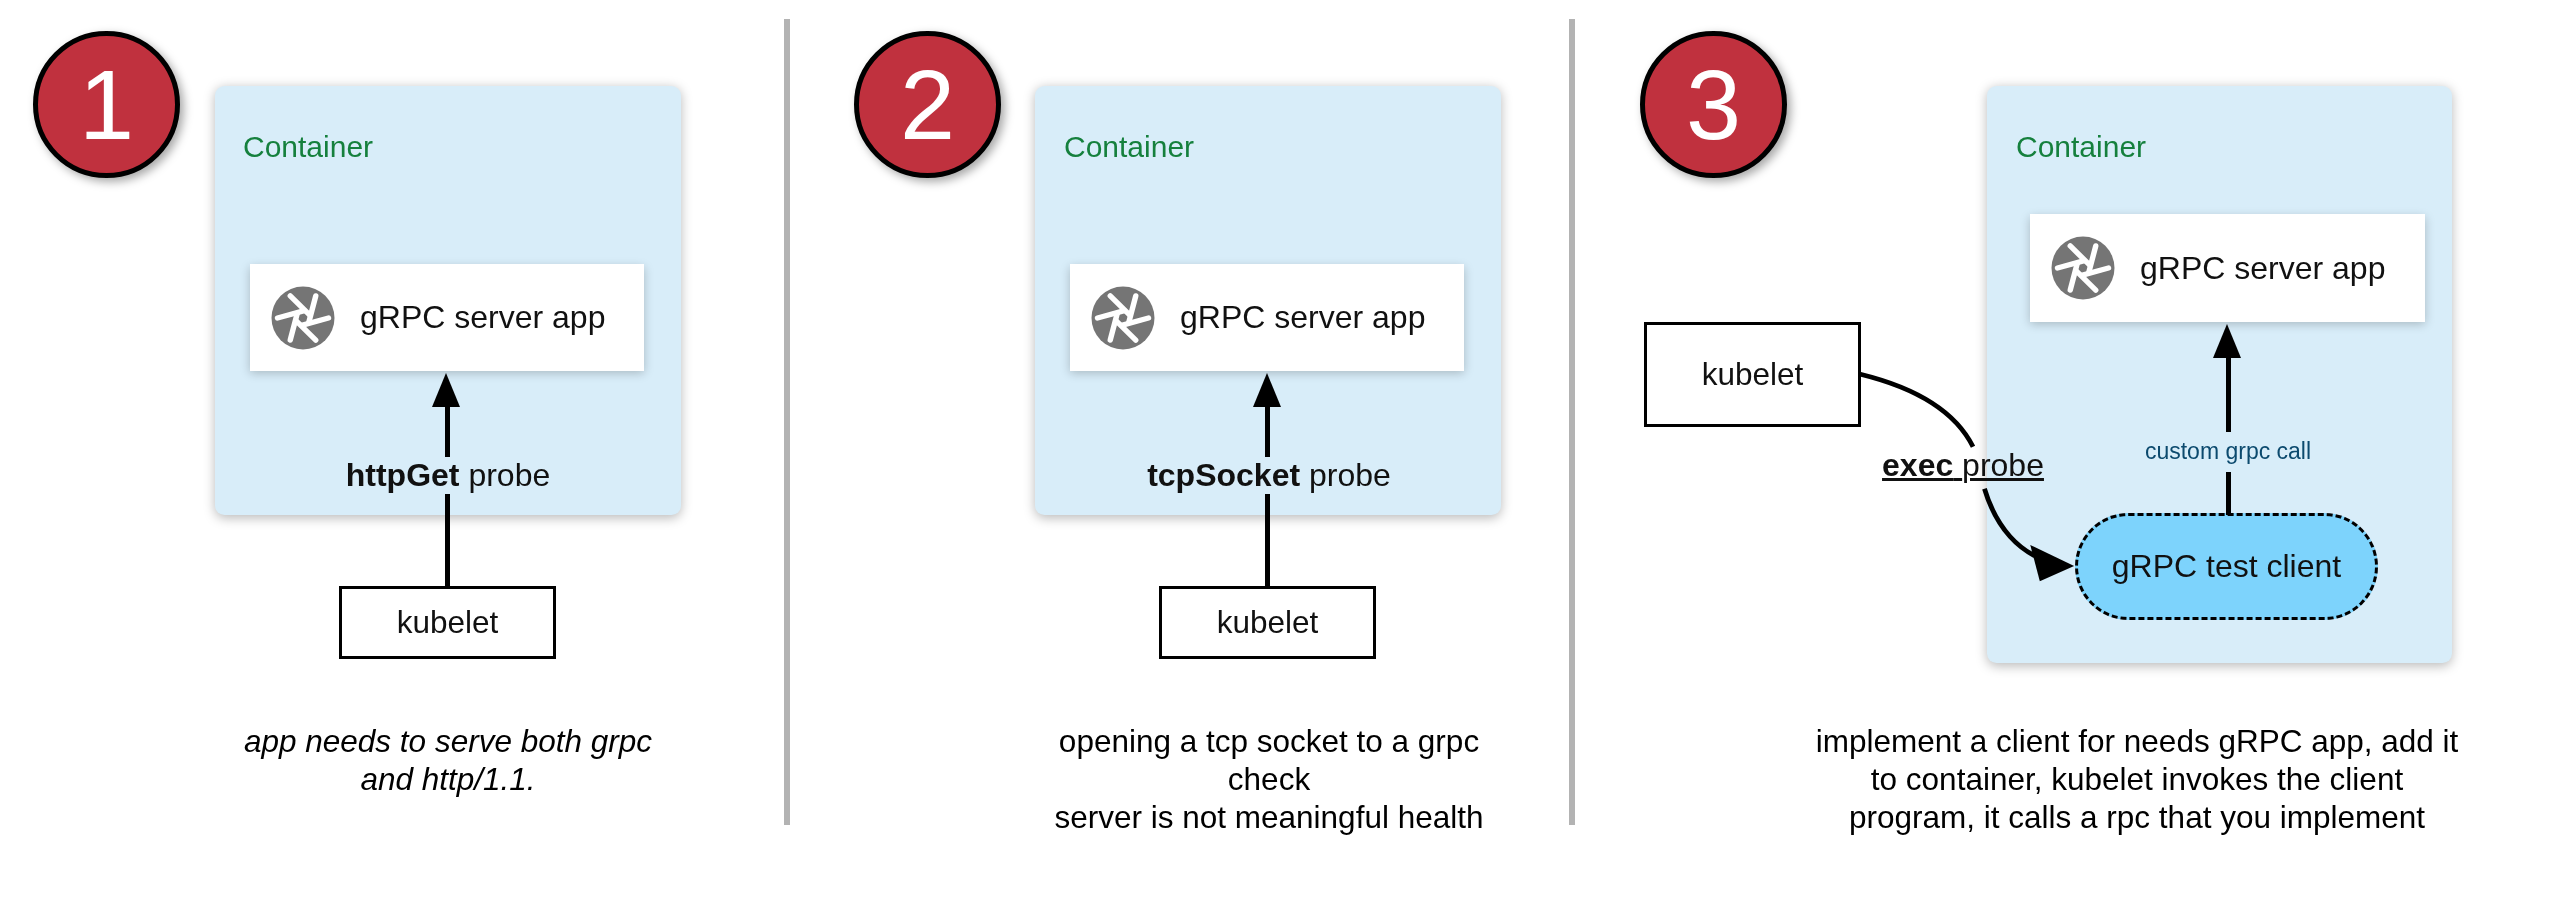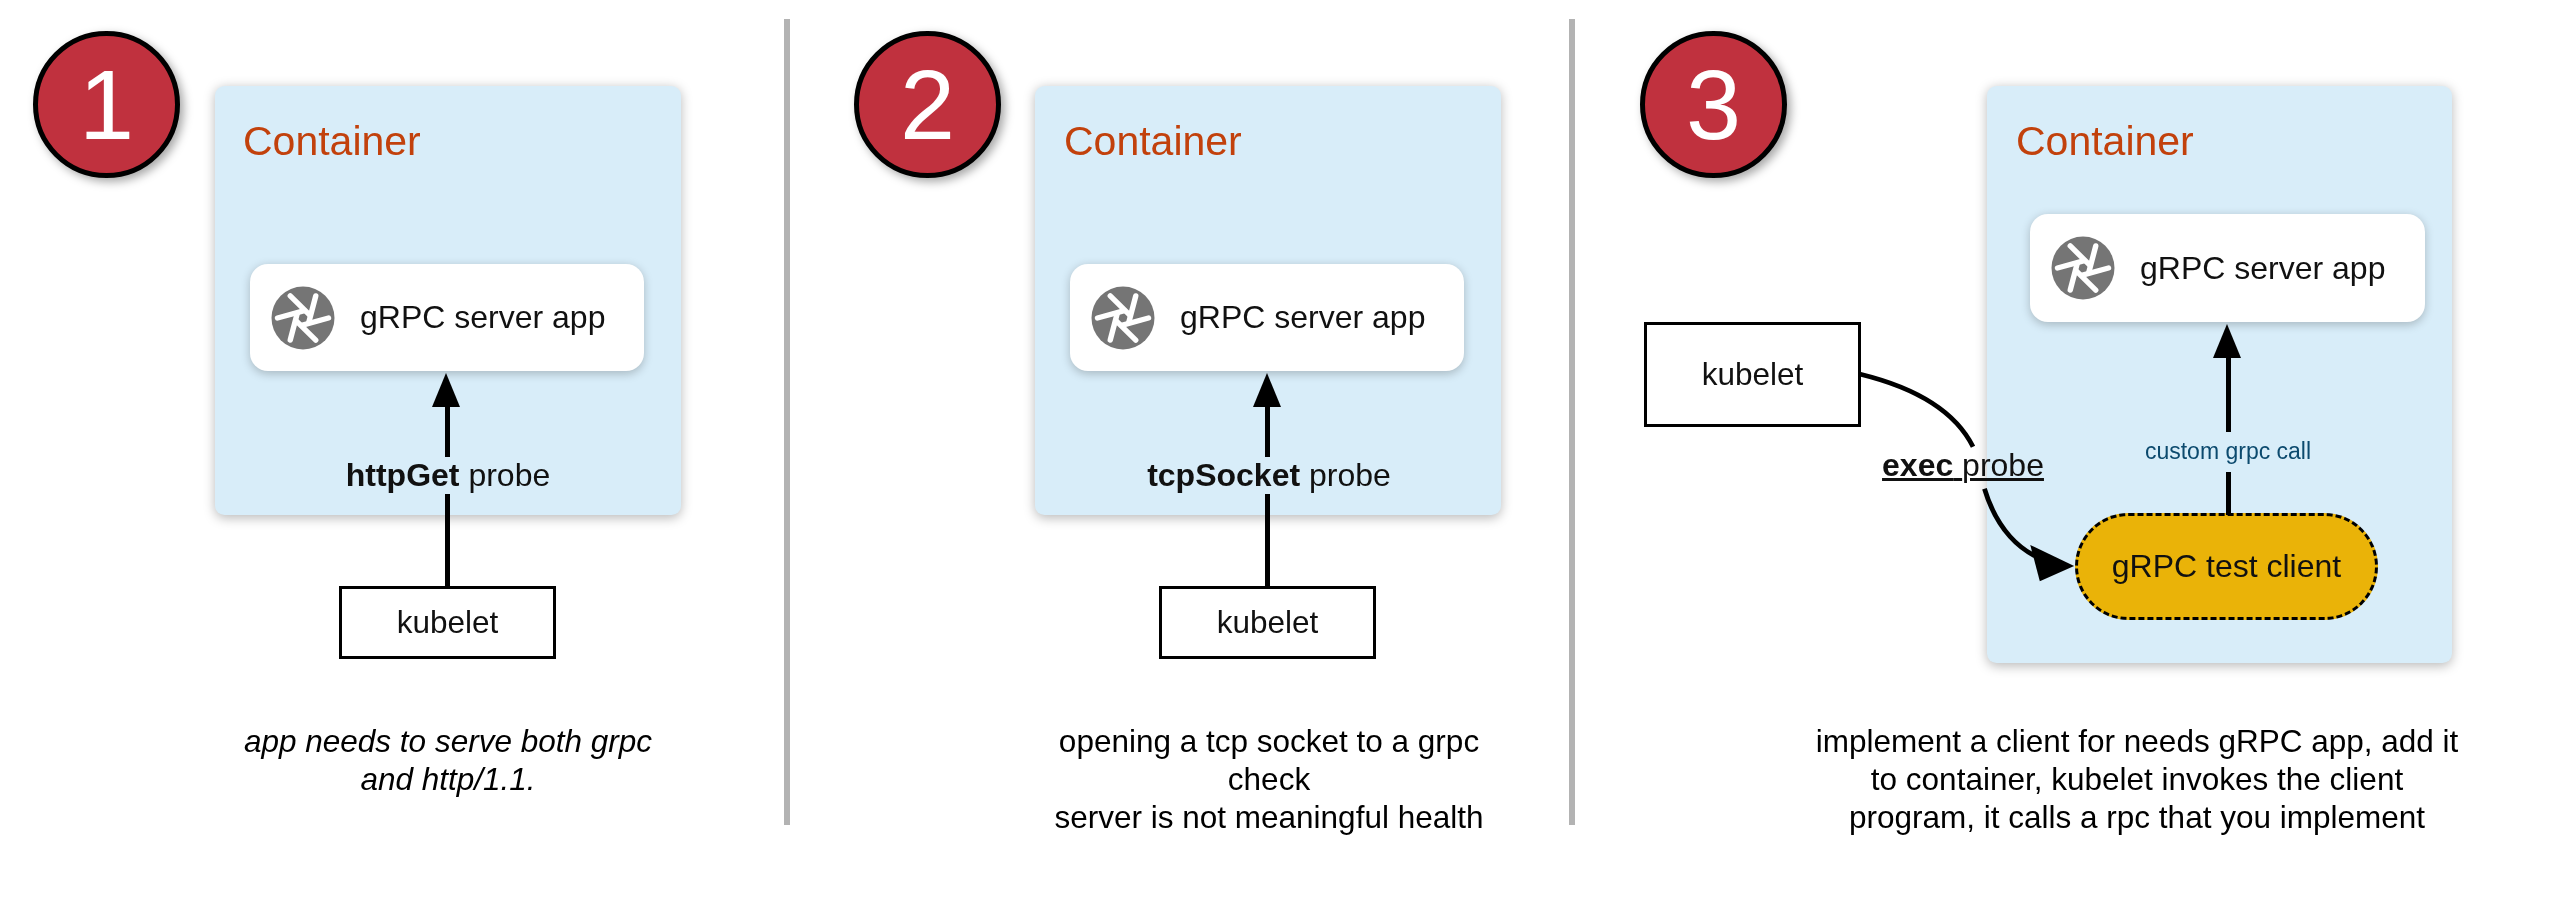--- a/index.html
+++ b/index.html
@@ -12,24 +12,24 @@
     background:#c0313e;border:5.7px solid #000000;
     display:flex;align-items:center;justify-content:center;
     color:#ffffff;font-size:99px;font-weight:300;line-height:1;
     box-shadow:3.8px 3.8px 9.5px rgba(0,0,0,0.35);z-index:3;
   }
   .container-box{
     position:absolute;background:#d8edf9;border-radius:9.5px;
     box-shadow:0 2.9px 11.4px rgba(0,0,0,0.28);z-index:1;
   }
   .container-label{
-    position:absolute;font-size:41px;color:#c2410c;z-index:2;white-space:nowrap;
+    position:absolute;font-size:30px;color:#15803d;z-index:2;white-space:nowrap;margin-top:12px;
   }
   .app-box{
-    position:absolute;background:#ffffff;border-radius:18px;
+    position:absolute;background:#ffffff;border-radius:0;
     box-shadow:0 2.9px 9.5px rgba(0,0,0,0.22);z-index:2;
     display:flex;align-items:center;padding-left:17px;gap:21px;box-sizing:border-box;
   }
   .app-icon{width:72px;height:72px;flex:0 0 auto;display:block;}
   .app-label{font-size:32px;color:#111111;white-space:nowrap;}
   .kubelet-box{
     position:absolute;background:#ffffff;border:3.8px solid #000000;box-sizing:border-box;
     display:flex;align-items:center;justify-content:center;
     font-size:31.5px;color:#111111;z-index:2;
   }
@@ -42,21 +42,21 @@
   .probe-label{
     position:absolute;transform:translateX(-50%);white-space:nowrap;
     font-size:32px;line-height:38px;color:#111111;z-index:6;
   }
   .probe-label b{font-weight:bold;}
   .float-label{
     position:absolute;transform:translateX(-50%);white-space:nowrap;
     font-size:23px;line-height:38px;color:#0c4a6e;z-index:6;
   }
   .test-client{
-    position:absolute;background:#eab308;border:3.8px dashed #000000;border-radius:55px;
+    position:absolute;background:#7dd3fc;border:3.8px dashed #000000;border-radius:55px;
     box-sizing:border-box;display:flex;align-items:center;justify-content:center;
     font-size:32px;color:#111111;z-index:3;
   }
   .caption{
     position:absolute;transform:translateX(-50%);text-align:center;
     font-size:31.5px;line-height:38px;color:#000000;z-index:2;white-space:nowrap;
   }
   .divider{
     position:absolute;top:19px;width:5.7px;height:806px;background:#b3b3b3;z-index:0;
   }

